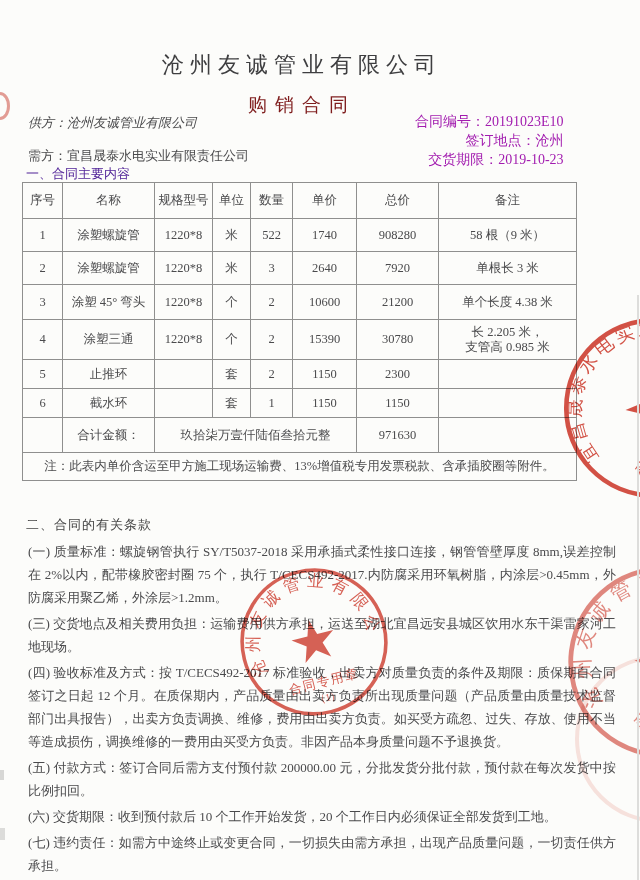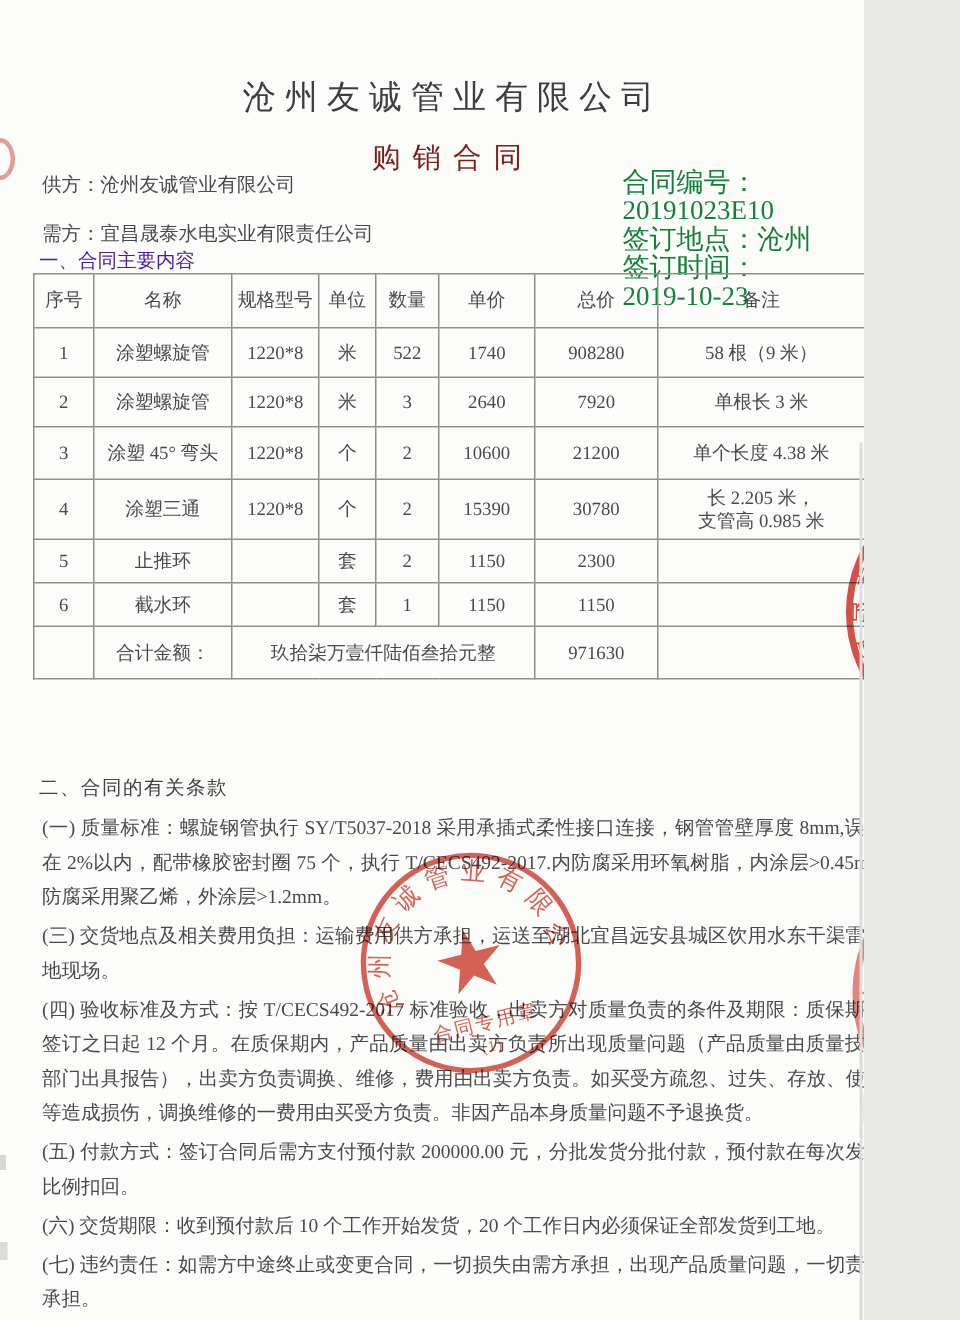--- a/index.html
+++ b/index.html
@@ -3,32 +3,32 @@
 <meta charset="utf-8">
 <style>
   html,body{margin:0;padding:0;}
   body{
     width:640px;height:880px;
     background:#e9e9e7;
     font-family:"Liberation Serif","DejaVu Serif",serif;
     -webkit-font-smoothing:antialiased;
   }
   .page{
-    position:relative;width:576px;height:880px;
+    position:relative;width:640px;height:880px;
     background:#fcfcfa;overflow:hidden;color:#474747;
   }
   
   .titles{position:absolute;left:0;top:50px;width:604px;text-align:center;}
   .company-title{font-size:22px;letter-spacing:6px;color:#3e3e40;font-weight:500;}
   .doc-title{margin-top:12px;font-size:19px;letter-spacing:8px;color:#7f1d1d;font-weight:500;}
   
   .party-line{position:absolute;left:28px;font-size:13px;color:#4a4a4c;}
-  .supplier-line{top:114px;}
+  .supplier-line{top:114px;font-style:italic;}
   .buyer-line{top:147px;}
-  .meta{position:absolute;left:415px;top:112px;font-size:18px;color:#15803d;line-height:19px;}
+  .meta{position:absolute;left:415px;top:112px;font-size:14px;color:#a21caf;line-height:19px;text-align:right;}
   .meta-row span{white-space:nowrap;}
   
   .sec1-head{position:absolute;left:26px;top:165px;font-size:13px;color:#4c1d95;}
   .sec2-head{position:absolute;left:26px;top:516px;font-size:13px;color:#444;letter-spacing:1px;}
   .attachment{position:absolute;left:28px;top:491px;font-size:13px;color:#4a4a4c;}
   
   table.items{
     position:absolute;left:22px;top:182px;width:554px;
     border-collapse:collapse;table-layout:fixed;
     font-size:12.5px;color:#4a4a4c;
@@ -90,21 +90,21 @@
   </div>
 
   <div class="meta">
     <div class="meta-row">
       <span>合同编号：</span><span>20191023E10</span>
     </div>
     <div class="meta-row">
       <span>签订地点：</span><span>沧州</span>
     </div>
     <div class="meta-row">
-      <span>签订时间：</span><span>2019-10-23</span>
+      <span>交货期限：</span><span>2019-10-23</span>
     </div>
   </div>
 
   <div class="sec1-head">一、合同主要内容</div>
 
   <table class="items">
     <colgroup>
       <col style="width:40px">
         <col style="width:92px">
         <col style="width:58px">
@@ -188,20 +188,23 @@
         <td>1150</td>
         <td class="remark"></td>
       </tr>
       <tr class="trow">
         <td></td>
         <td>合计金额：</td>
         <td colspan="4">玖拾柒万壹仟陆佰叁拾元整</td>
         <td>971630</td>
         <td></td>
       </tr>
+      <tr class="noterow">
+        <td colspan="8" class="note">注：此表内单价含运至甲方施工现场运输费、13%增值税专用发票税款、含承插胶圈等附件。</td>
+      </tr>
     </tbody>
   </table>
 
 
   <div class="sec2-head">二、合同的有关条款</div>
 
   <div class="clauses">
     <p>(一) 质量标准：螺旋钢管执行 SY/T5037-2018 采用承插式柔性接口连接，钢管管壁厚度 8mm,误差控制在 2%以内，配带橡胶密封圈 75 个，执行 T/CECS492-2017.内防腐采用环氧树脂，内涂层&gt;0.45mm，外防腐采用聚乙烯，外涂层&gt;1.2mm。</p>
     <p>(三) 交货地点及相关费用负担：运输费用供方承担，运送至湖北宜昌远安县城区饮用水东干渠雷家河工地现场。</p>
     <p>(四) 验收标准及方式：按 T/CECS492-2017 标准验收，出卖方对质量负责的条件及期限：质保期自合同签订之日起 12 个月。在质保期内，产品质量由出卖方负责所出现质量问题（产品质量由质量技术监督部门出具报告），出卖方负责调换、维修，费用由出卖方负责。如买受方疏忽、过失、存放、使用不当等造成损伤，调换维修的一费用由买受方负责。非因产品本身质量问题不予退换货。</p>

